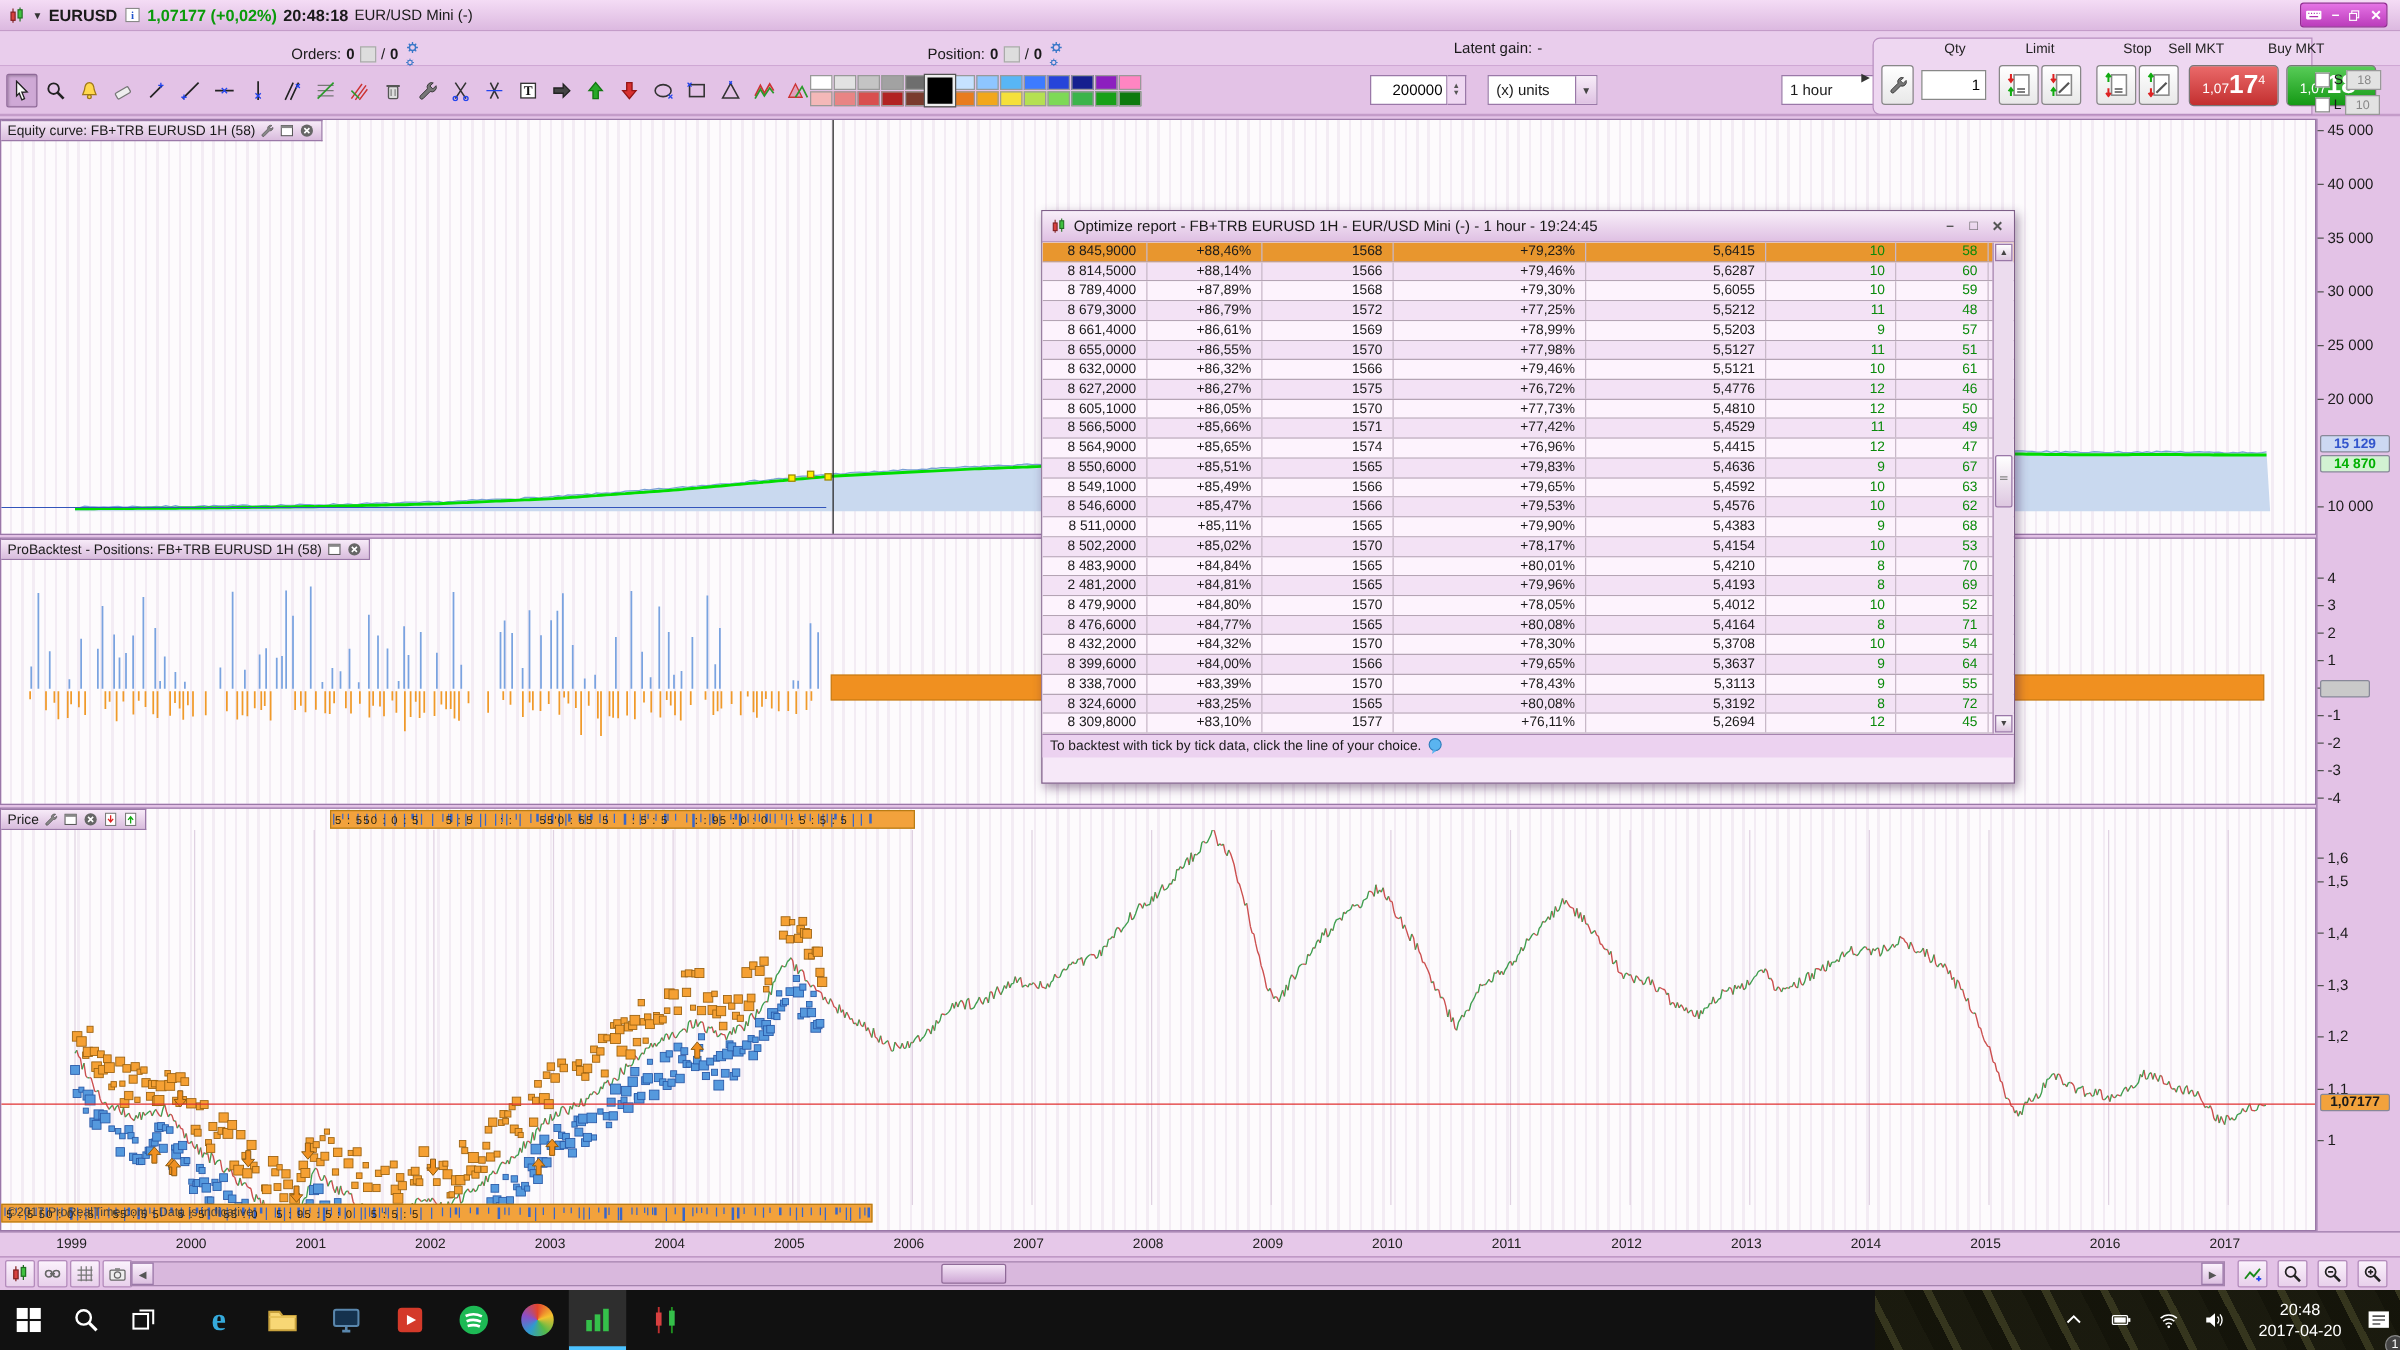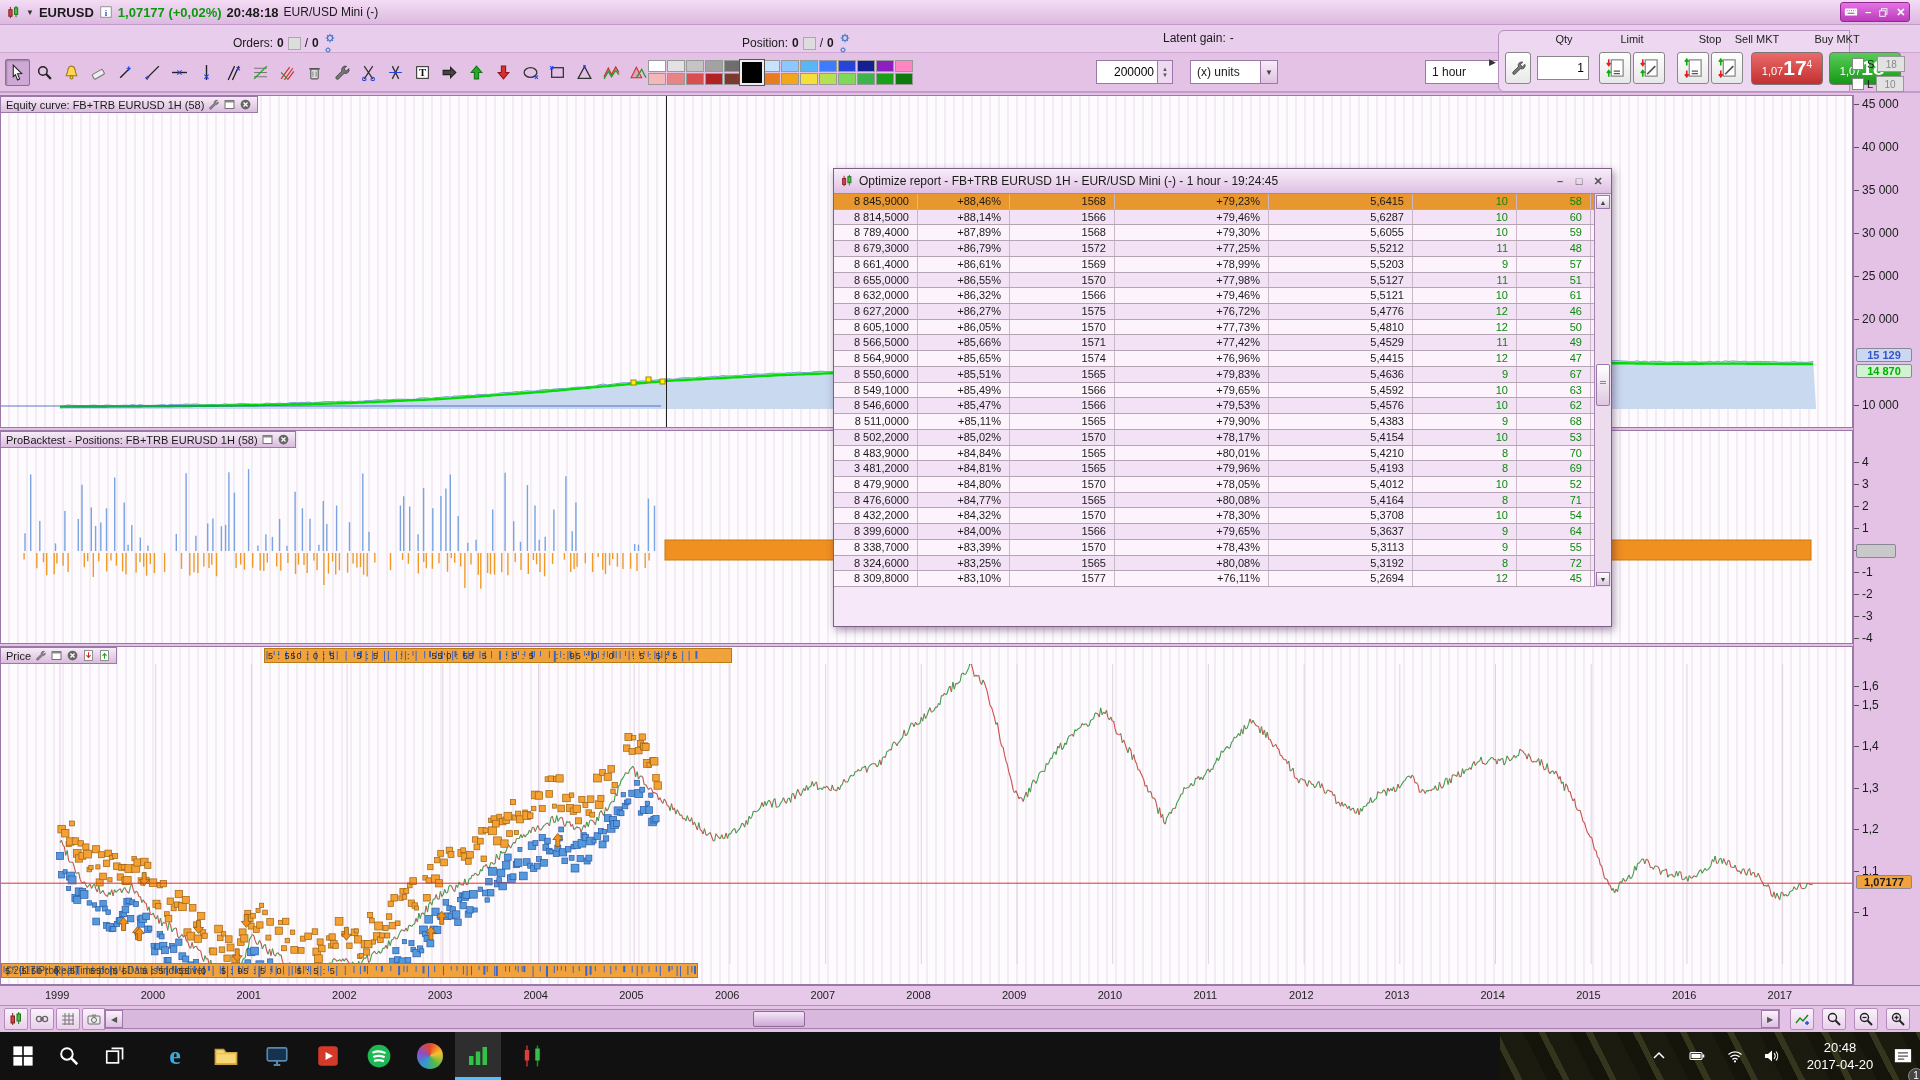--- a/index.html
+++ b/index.html
@@ -1744,21 +1744,21 @@
       <div class="trow even">
         <span class="tcell c0">8 483,9000</span>
         <span class="tcell c1">+84,84%</span>
         <span class="tcell c2">1565</span>
         <span class="tcell c3">+80,01%</span>
         <span class="tcell c4">5,4210</span>
         <span class="tcell c5 grn">8</span>
         <span class="tcell c6 grn">70</span>
       </div>
       <div class="trow odd">
-        <span class="tcell c0">3 481,2000</span>
+        <span class="tcell c0">2 481,2000</span>
         <span class="tcell c1">+84,81%</span>
         <span class="tcell c2">1565</span>
         <span class="tcell c3">+79,96%</span>
         <span class="tcell c4">5,4193</span>
         <span class="tcell c5 grn">8</span>
         <span class="tcell c6 grn">69</span>
       </div>
       <div class="trow even">
         <span class="tcell c0">8 479,9000</span>
         <span class="tcell c1">+84,80%</span>
@@ -1823,20 +1823,29 @@
         <span class="tcell c6 grn">45</span>
       </div>
       <div id="dlg-scroll">
       <span class="scrbtn" style="top:1px">▲</span>
       <div style="position:absolute;left:1px;top:170px;width:14px;height:42px;background:linear-gradient(#fff,#ddc7e0);border:1px solid #9a78a8;border-radius:2px">
         <div style="margin:16px 3px;border-top:1px solid #888;border-bottom:1px solid #888;height:3px"></div>
       </div>
       <span class="scrbtn" style="bottom:1px">▼</span>
     </div>
   </div>
+  <div id="dlg-foot">
+    <span>To backtest with tick by tick data, click the line of your choice.</span>
+    <span id="dlg-balloon">
+        <svg width="14" height="14" viewBox="0 0 16 16">
+          <circle cx="7" cy="6.5" r="5.5" fill="#5ab4f0" stroke="#2a7ab8"></circle>
+          <path d="M5 11.5 L4 15 L8.5 11.8 Z" fill="#5ab4f0"></path>
+        </svg>
+      </span>
+  </div>
 </div>
 
 <div id="taskbar" class="abs">
   <div id="tb-pattern"></div>
   <div class="tbicon" style="left:0" id="ti-start">
       <svg width="22" height="22" viewBox="0 0 16 16">
         <rect x="1" y="1" width="6.4" height="6.4" fill="#fff"></rect>
         <rect x="8.6" y="1" width="6.4" height="6.4" fill="#fff"></rect>
         <rect x="1" y="8.6" width="6.4" height="6.4" fill="#fff"></rect>
         <rect x="8.6" y="8.6" width="6.4" height="6.4" fill="#fff"></rect>

